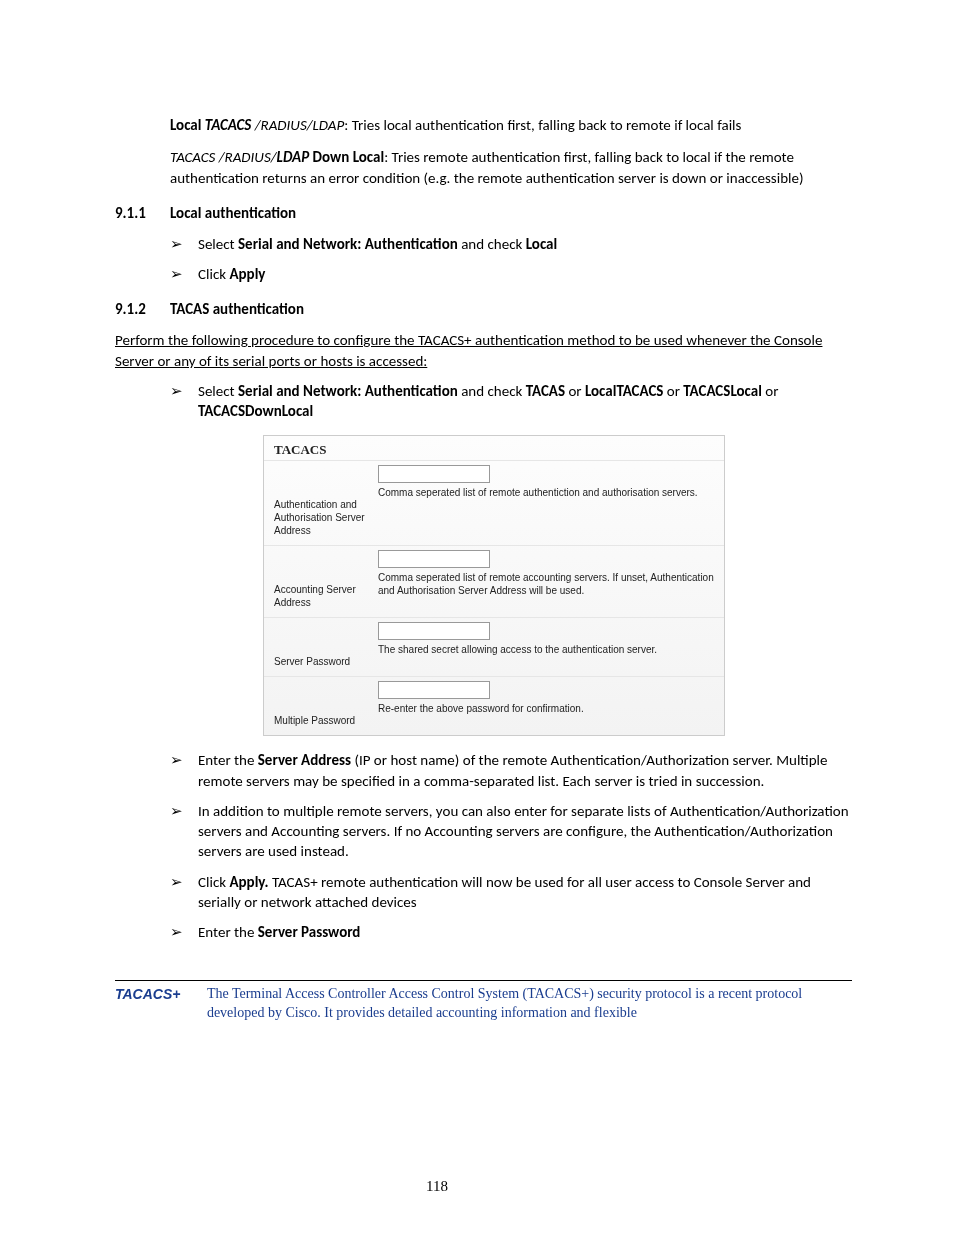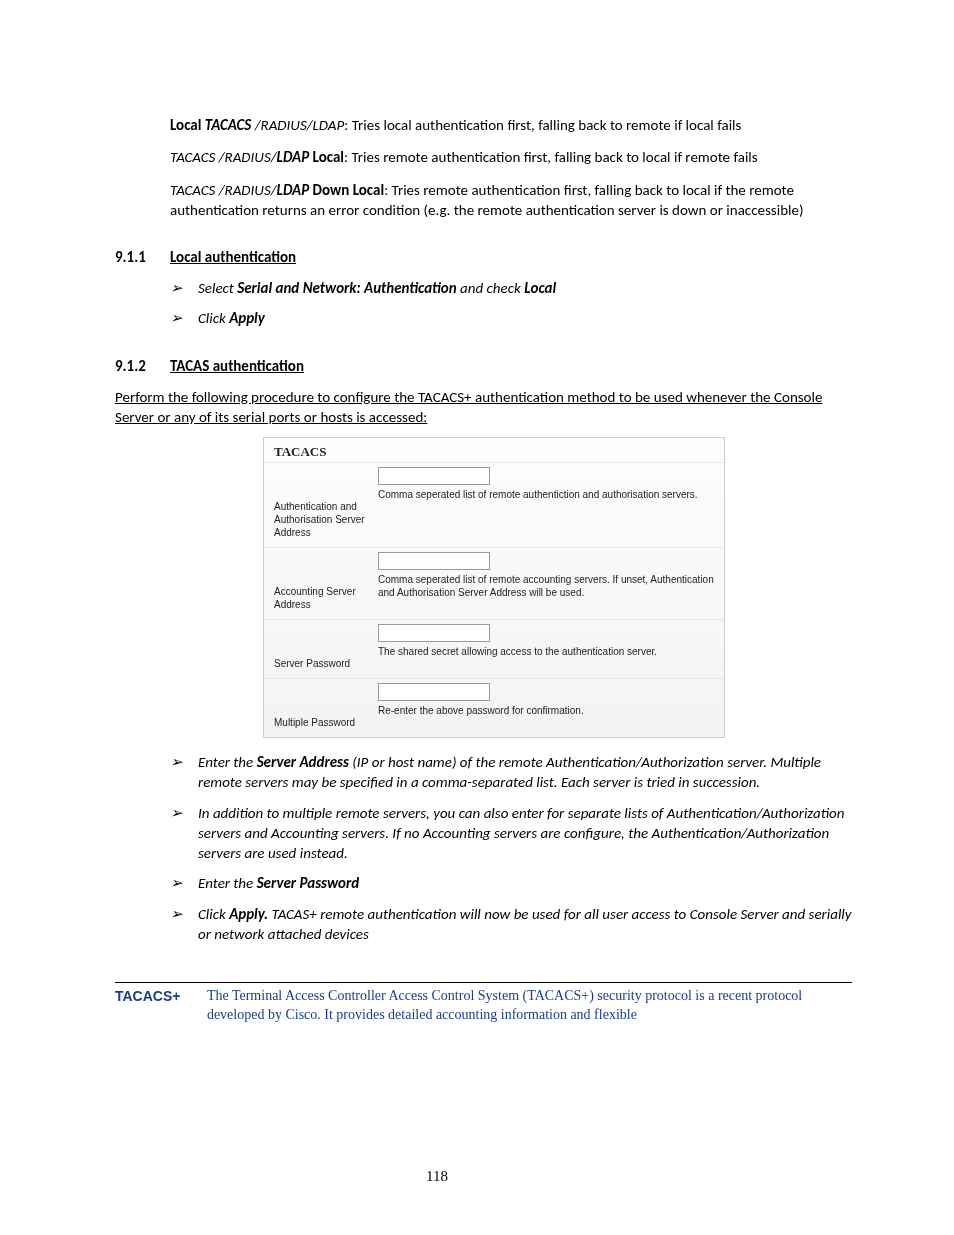--- a/index.html
+++ b/index.html
@@ -16,35 +16,33 @@
     padding: 115px 102px 40px 115px;
     box-sizing: border-box;
     position: relative;
   }
   .body-text {
     margin: 0 0 12px 55px;
     line-height: 1.35;
   }
   .section-heading {
     font-weight: bold;
-    margin: 28px 0 12px 0;
-    text-decoration: underline;
+    margin: 16px 0 12px 0;
   }
   .section-heading .num { display:inline-block; width:55px; }
   .bullet-list {
     list-style: none;
     padding: 0;
     margin: 10px 0 14px 55px;
   }
   .bullet-list li {
     position: relative;
     padding-left: 28px;
     margin-bottom: 10px;
     line-height: 1.35;
-    font-style: italic;
   }
   .bullet-list li::before {
     content: "➢";
     position: absolute;
     left: 0;
     top: 0;
     color: #000;
   }
   .tacacs-panel {
     width: 460px;
@@ -91,51 +89,49 @@
     font-family: Arial, sans-serif;
     color: #1a3d8f;
     font-size: 14px;
     line-height: 1.35;
   }
   .note-term {
     font-weight: bold;
     display: inline-block;
     width: 88px;
     vertical-align: top;
+    font-style: italic;
   }
   .note-body {
     display: inline-block;
     width: 620px;
     vertical-align: top;
     font-family: Liberation Serif, serif;
   }
   .page-number {
     position: absolute;
-    bottom: 50px;
+    bottom: 40px;
     left: 0;
     width: 874px;
     text-align: center;
     font-family: "Times New Roman", serif;
     font-size: 15px;
   }
   b { font-weight: bold; }
   i { font-style: italic; }
 </style>
 </head>
 <body>
 
 <div class="page">
 
   <p class="body-text">
     <b>Local </b><b><i>TACACS </i></b><i>/RADIUS/LDAP</i><span>: Tries local authentication first, falling back to remote if local fails</span>
   </p>
 
-  <p class="body-text">
-    <i>TACACS /RADIUS/</i><b><i>LDAP</i></b><b> Local</b><span>: Tries remote authentication first, falling back to local if remote fails</span>
-  </p>
 
   <p class="body-text">
     <i>TACACS /RADIUS/</i><b><i>LDAP</i></b><b> Down Local</b><span>: Tries remote authentication first, falling back to local if the remote authentication returns an error condition (e.g. the remote authentication server is down or inaccessible)</span>
   </p>
 
   <div class="section-heading">
     <span class="num">9.1.1</span><span>Local authentication</span>
   </div>
 
   <ul class="bullet-list">
@@ -146,20 +142,25 @@
       <span>Click </span><b>Apply</b>
     </li>
   </ul>
 
   <div class="section-heading">
     <span class="num">9.1.2</span><span>TACAS authentication</span>
   </div>
 
   <p style="margin:0 0 10px 0; line-height:1.35;text-decoration:underline;">Perform the following procedure to configure the TACACS+ authentication method to be used whenever the Console Server or any of its serial ports or hosts is accessed:</p>
 
+  <ul class="bullet-list">
+    <li>
+      <span>Select </span><b>Serial and Network: Authentication</b><span> and check  </span><b>TACAS</b><span> or </span><b>LocalTACACS</b><span> or </span><b>TACACSLocal</b><span> or </span><b>TACACSDownLocal</b>
+    </li>
+  </ul>
 
   <div class="tacacs-panel">
     <div class="tacacs-title">TACACS</div>
     <div class="tacacs-row">
       <div class="tacacs-label">Authentication and Authorisation Server Address</div>
       <div class="tacacs-field">
         <div class="fake-input"></div>
         <div class="tacacs-help">Comma seperated list of remote authentiction and authorisation servers.</div>
       </div>
     </div>
@@ -185,24 +186,24 @@
       </div>
     </div>
   </div>
 
   <ul class="bullet-list">
     <li>
       <span>Enter the </span><b>Server Address</b><span> (IP or host name) of the remote Authentication/Authorization server. Multiple remote servers may be specified in a comma-separated list. Each server is tried in succession.</span>
     </li>
     <li>In addition to multiple remote servers, you can also enter for separate lists of Authentication/Authorization servers and Accounting servers. If no Accounting servers are configure, the Authentication/Authorization servers are used instead.</li>
     <li>
+      <span>Click </span><b>Apply.</b><span> TACAS+ remote authentication will now be used for all user access to Console Server and serially or network attached devices</span>
+    </li>
+    <li>
       <span>Enter the </span><b>Server Password</b>
-    </li>
-    <li>
-      <span>Click </span><b>Apply.</b><span> TACAS+ remote authentication will now be used for all user access to Console Server and serially or network attached devices</span>
     </li>
   </ul>
 
   <hr class="hr-top">
   <div class="note-block">
     <span class="note-term">TACACS+</span>
     <span class="note-body">The Terminal Access Controller Access Control System (TACACS+) security protocol is a recent protocol developed by Cisco. It provides detailed accounting information and flexible</span>
   </div>
 
   <div class="page-number">118</div>

